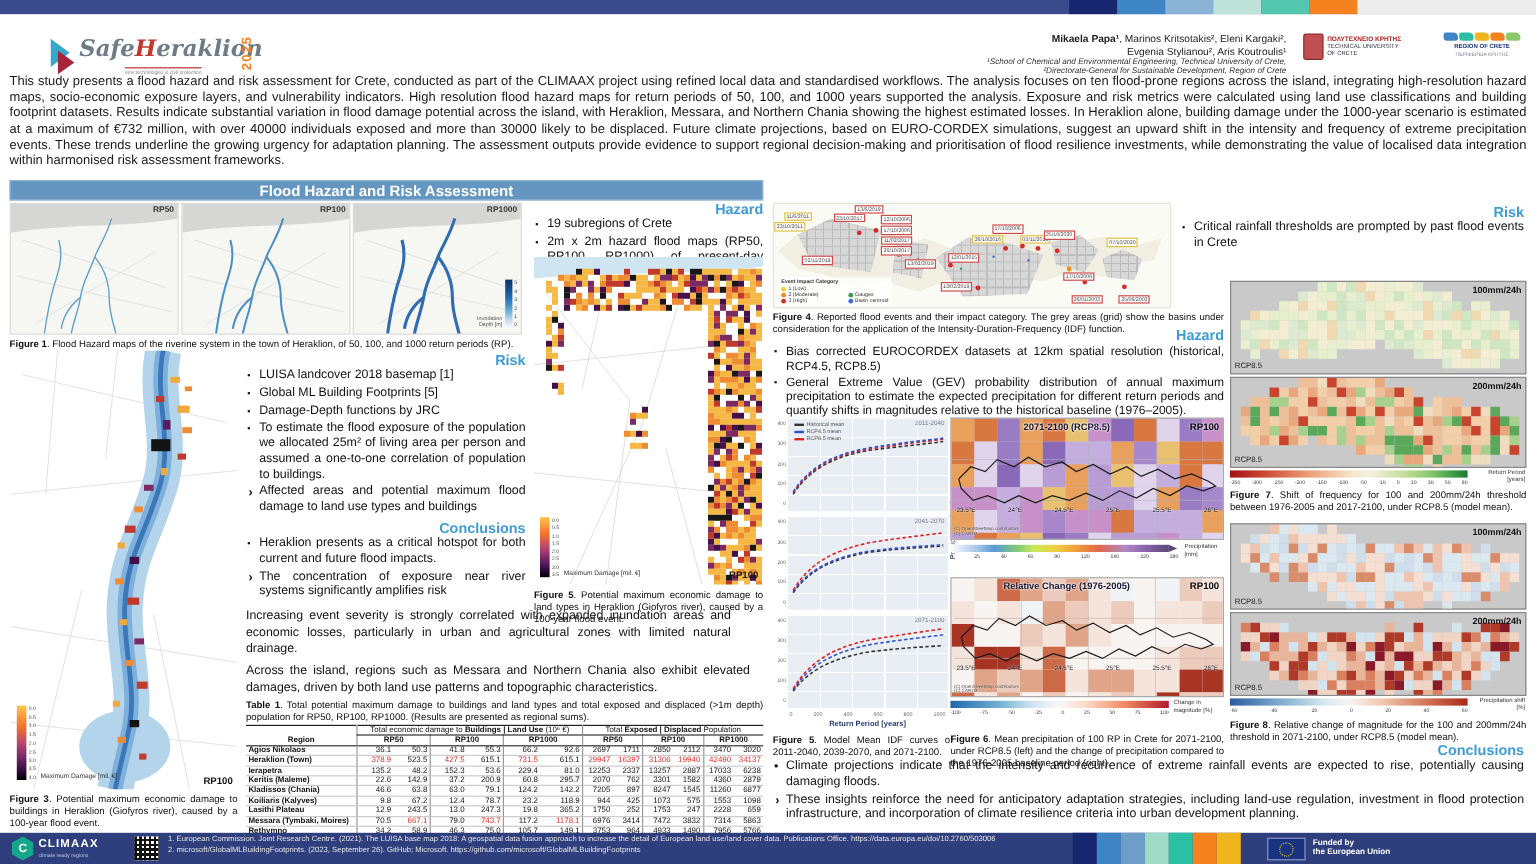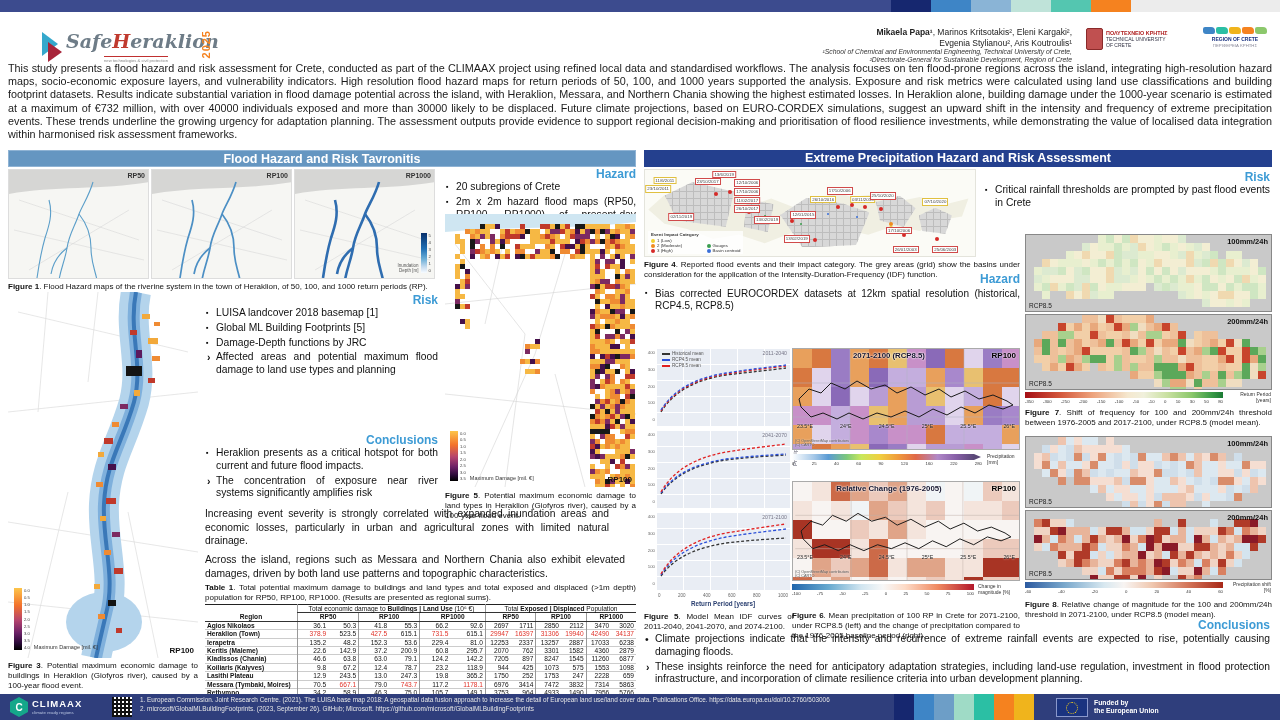--- a/index.html
+++ b/index.html
@@ -184,21 +184,21 @@
         <i style="background:#8cc86c"></i>
     </div>
     <div class="t1">REGION OF CRETE</div>
     <div class="t2">ΠΕΡΙΦΕΡΕΙΑ ΚΡΗΤΗΣ</div>
   </div>
 </div>
 
 <div class="abs" id="abstract">This study presents a flood hazard and risk assessment for Crete, conducted as part of the CLIMAAX project using refined local data and standardised workflows. The analysis focuses on ten flood-prone regions across the island, integrating high-resolution hazard maps, socio-economic exposure layers, and vulnerability indicators. High resolution flood hazard maps for return periods of 50, 100, and 1000 years supported the analysis. Exposure and risk metrics were calculated using land use classifications and building footprint datasets. Results indicate substantial variation in flood damage potential across the island, with Heraklion, Messara, and Northern Chania showing the highest estimated losses. In Heraklion alone, building damage under the 1000-year scenario is estimated at a maximum of €732 million, with over 40000 individuals exposed and more than 30000 likely to be displaced. Future climate projections, based on EURO-CORDEX simulations, suggest an upward shift in the intensity and frequency of extreme precipitation events. These trends underline the growing urgency for adaptation planning. The assessment outputs provide evidence to support regional decision-making and prioritisation of flood resilience investments, while demonstrating the value of localised data integration within harmonised risk assessment frameworks.</div>
 
 <div class="abs" id="lcol">
-  <div class="colhead">Flood Hazard and Risk Tavronitis</div>
+  <div class="colhead">Flood Hazard and Risk Assessment</div>
 
   <div class="abs" id="fig1">
     <div class="f1p" style="left:0">
       <svg width="141" height="110" viewBox="0 0 141 110">
         <path d="M0,0 H141 V12 C96,20 44,16 0,24 Z" fill="#d6d6d4"></path>
         <g stroke="#d9d9d9" stroke-width="0.6" fill="none">
             <path d="M10,30 L130,70"></path>
             <path d="M20,100 L120,40"></path>
             <path d="M5,60 L135,90"></path>
           </g>
@@ -255,21 +255,21 @@
             <span>1</span>
             <span>0</span>
           </span>
       </div>
     </div>
   </div>
   <div class="cap abs" style="left:0;top:132px;width:428px"><b>Figure 1</b><span>. Flood Hazard maps of the riverine system in the town of Heraklion, of 50, 100, and 1000 return periods (RP).</span></div>
 
   <div class="sh abs" style="left:437px;top:17px;width:191px">Hazard</div>
   <div class="bl abs" style="left:437px;top:31px;width:191px">
-      <div class="it"><span>20 subregions of Crete</span></div>
+      <div class="it"><span>19 subregions of Crete</span></div>
       <div class="it"><span>2m x 2m hazard flood maps (RP50, RP100, RP1000) of present-day climate.</span></div>
     </div>
 
   <div class="abs" id="fig2">
     <svg width="191" height="273" viewBox="0 0 191 273" style="position:absolute;left:0;top:0">
       <path d="M0,0 H191 V8 C130,16 60,12 0,18 Z" fill="#cfe6f2"></path>
       <g stroke="#d4d4d4" stroke-width="0.6" fill="none">
           <path d="M10,30 L80,120 L60,273"></path>
           <path d="M0,90 L191,70"></path>
           <path d="M30,273 L90,140 L120,40"></path>
@@ -908,21 +908,22 @@
     </div>
     <span class="rp">RP100</span>
   </div>
   <div class="cap abs" style="left:0;top:511px;width:190px"><b>Figure 3</b><span>. Potential maximum economic damage to buildings in Heraklion (Giofyros river), caused by a 100-year flood event.</span></div>
 
   <div class="sh abs" style="left:197px;top:143px;width:233px">Risk</div>
   <div class="bl abs" style="left:197px;top:157px;width:233px">
       <div class="it"><span>LUISA landcover 2018 basemap [1]</span></div>
       <div class="it"><span>Global ML Building Footprints [5]</span></div>
       <div class="it"><span>Damage-Depth functions by JRC</span></div>
-      <div class="it ar"><span>Affected areas and potential maximum flood damage to land use types and planning</span></div>
+      <div class="it"><span>To estimate the flood exposure of the population we allocated 25m² of living area per person and assumed a one-to-one correlation of population to buildings.</span></div>
+      <div class="it ar"><span>Affected areas and potential maximum flood damage to land use types and buildings</span></div>
     </div>
   <div class="sh abs" style="left:197px;top:283px;width:233px">Conclusions</div>
   <div class="bl abs" style="left:197px;top:297px;width:233px">
       <div class="it"><span>Heraklion presents as a critical hotspot for both current and future flood impacts.</span></div>
       <div class="it ar"><span>The concentration of exposure near river systems significantly amplifies risk</span></div>
     </div>
 
   <div class="para abs" style="left:197px;top:357px;width:404px">Increasing event severity is strongly correlated with expanded inundation areas and economic losses, particularly in urban and agricultural zones with limited natural drainage.</div>
   <div class="para abs" style="left:197px;top:403px;width:420px">Across the island, regions such as Messara and Northern Chania also exhibit elevated damages, driven by both land use patterns and topographic characteristics.</div>
 
@@ -1093,21 +1094,20 @@
           <td class="vL">2486</td>
           <td>832</td>
           <td class="vL">3050</td>
           <td>1723</td>
         </tr>
       </tbody>
   </table>
 </div>
 
 <div class="abs" id="rcol">
-  <div class="colhead">Extreme Precipitation Hazard and Risk Assessment</div>
 
   <div class="abs" id="fig4">
     <div class="isl"></div>
     <div class="basin" style="left:6%;top:14%;width:21%;height:52%;clip-path:polygon(0 30%,40% 0,100% 22%,88% 100%,18% 86%)"></div>
     <div class="basin" style="left:30%;top:34%;width:9%;height:38%;clip-path:polygon(10% 0,100% 15%,80% 100%,0 85%)"></div>
     <div class="basin" style="left:41%;top:32%;width:27%;height:58%;clip-path:polygon(0 35%,30% 0,70% 12%,100% 30%,85% 95%,25% 100%)"></div>
     <div class="basin" style="left:70%;top:30%;width:12%;height:36%;clip-path:polygon(0 20%,60% 0,100% 40%,70% 100%,10% 80%)"></div>
     <div class="basin" style="left:83%;top:44%;width:10%;height:30%;clip-path:polygon(0 30%,50% 0,100% 30%,80% 100%,10% 90%)"></div>
     <div id="f4marks" class="cellwrap">
         <span class="d4" style="left:21%;top:26%;width:4px;height:4px;background:#d62a28"></span>
@@ -1184,20 +1184,21 @@
   <div class="cap abs" style="left:0;top:110px;width:376px"><b>Figure 4</b><span>. Reported flood events and their impact category. The grey areas (grid) show the basins under consideration for the application of the Intensity-Duration-Frequency (IDF) function.</span></div>
 
   <div class="sh abs" style="left:0;top:20px;width:626px">Risk</div>
   <div class="bl abs" style="left:340px;top:34px;width:286px">
       <div class="it"><span>Critical rainfall thresholds are prompted by past flood events in Crete</span></div>
     </div>
 
   <div class="sh abs" style="left:280px;top:122px;width:96px">Hazard</div>
   <div class="bl abs" style="left:0;top:138px;width:376px;font-size:10px;line-height:1.18">
       <div class="it"><span>Bias corrected EUROCORDEX datasets at 12km spatial resolution (historical, RCP4.5, RCP8.5)</span></div>
+      <div class="it"><span>General Extreme Value (GEV) probability distribution of annual maximum precipitation to estimate the expected precipitation for different return periods and quantify shifts in magnitudes relative to the historical baseline (1976–2005).</span></div>
     </div>
 
   <div class="abs" id="fig5">
     <div class="f5p" style="top:0">
       <svg width="134" height="78" viewBox="0 0 134 78">
           <path class="ch" d="M5,64 C20,40 45,31 70,27 C95,24 115,22 130,20"></path>
           <path class="c85" d="M5,63 C20,39 45,30 70,26 C95,22 115,20 130,18"></path>
           <path class="c45" d="M5,62 C20,38 45,29 70,25 C95,21 115,19 130,17"></path>
         </svg>
       <span class="f5yt">
@@ -1257,21 +1258,21 @@
         <span>0</span>
         <span>200</span>
         <span>400</span>
         <span>600</span>
         <span>800</span>
         <span>1000</span>
       </div>
     <div id="f5xl">Return Period [years]</div>
     <div id="f5yl">Precipitation [mm]</div>
   </div>
-  <div class="cap abs" style="left:0;top:462px;width:150px"><b>Figure 5</b><span>. Model Mean IDF curves of 2011-2040, 2041-2070, and 2074-2100.</span></div>
+  <div class="cap abs" style="left:0;top:462px;width:150px"><b>Figure 5</b><span>. Model Mean IDF curves of 2011-2040, 2039-2070, and 2071-2100.</span></div>
 
   <div class="m6" style="top:198px;height:102px" id="m6a">
     <div class="cellwrap">
         <i style="left:0px;top:0px;width:19px;height:19px;background:#e8a05c"></i>
         <i style="left:0px;top:19px;width:19px;height:19px;background:#d87840"></i>
         <i style="left:0px;top:38px;width:19px;height:19px;background:#e8a05c"></i>
         <i style="left:0px;top:57px;width:19px;height:19px;background:#c890c8"></i>
         <i style="left:0px;top:76px;width:19px;height:19px;background:#e8a05c"></i>
         <i style="left:0px;top:95px;width:19px;height:19px;background:#b89cd4"></i>
         <i style="left:19px;top:0px;width:19px;height:19px;background:#d87840"></i>

